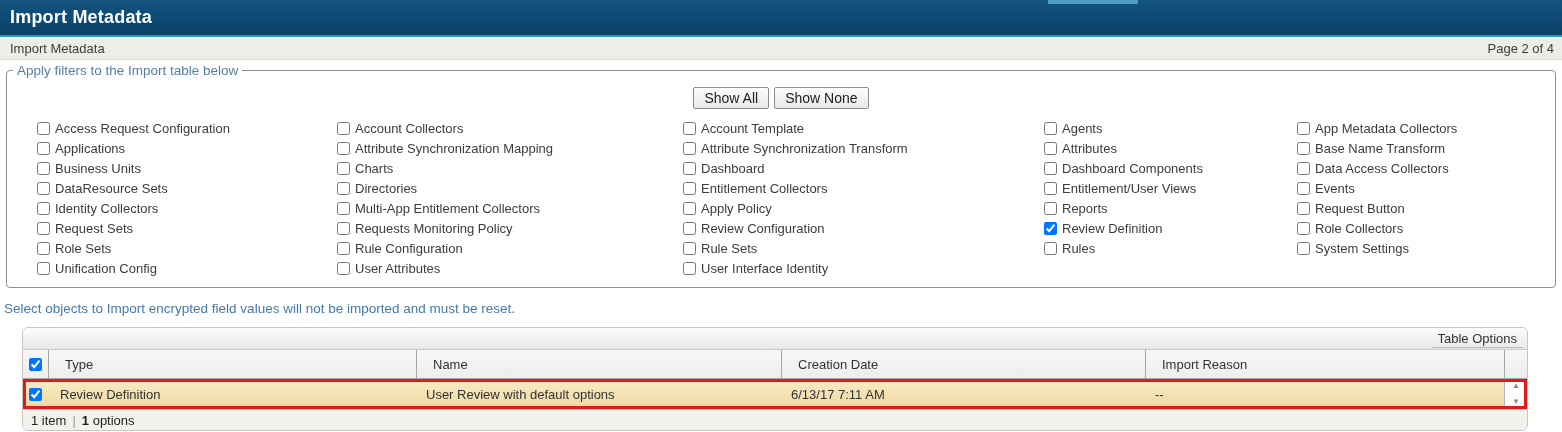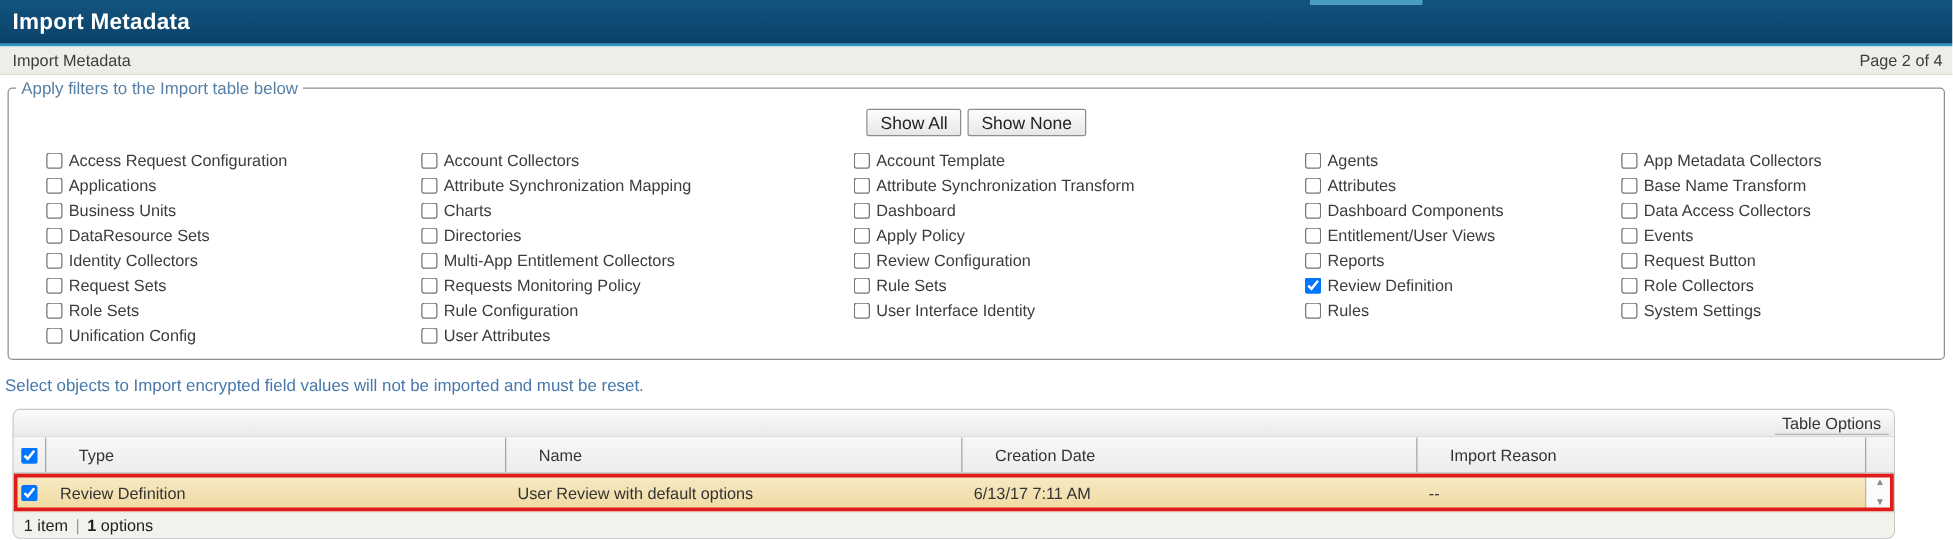--- a/index.html
+++ b/index.html
@@ -27,30 +27,30 @@
     padding: 2px 10px 3px 10px; height: 22px; cursor: pointer; }
   .filter-grid { display: grid; grid-template-columns: 300px 346px 361px 253px 1fr;
     padding-left: 30px; margin-top: 9px; }
   .filter-item { display: flex; align-items: center; height: 20px; font-size: 13px; color: #3c3c3c; cursor: default; }
   .filter-item input { width: 13px; height: 13px; margin-right: 5px; }
 
   
   .instruction { margin: 13px 0 0 4px; font-size: 13.5px; color: #4878ab; }
 
   
-  .import-table { margin: 11px 0 0 10px; width: 1506px; border: 1px solid #c6c6c6;
+  .import-table { margin: 11px 0 0 22px; width: 1506px; border: 1px solid #c6c6c6;
     border-radius: 6px; background: #fff; }
   .table-options-bar { height: 22px; background: linear-gradient(#fcfcfc, #e9e9e7);
     border-bottom: 1px solid #c9c9c9; border-radius: 5px 5px 0 0;
     display: flex; justify-content: flex-end; align-items: center; }
   .table-options { font-size: 13px; color: #333; padding: 2px 6px 1px 6px; margin-right: 4px;
     border-bottom: 1px solid #b5b5b5; cursor: pointer; }
   .tgrid { display: grid; grid-template-columns: 25px 368px 365px 364px 1fr 23px; align-items: stretch; }
   .thead { height: 29px; background: linear-gradient(#f7f7f7, #ededeb); border-bottom: 1px solid #a8a8a8; }
-  .thead .cell { display: flex; align-items: center; font-size: 13px; color: #333; padding-left: 26px; }
+  .thead .cell { display: flex; align-items: center; font-size: 13px; color: #333; padding-left: 16px; }
   .thead .cell + .cell { border-left: 1px solid #a5a5a5; }
   .cell-check { justify-content: center; padding-left: 0 !important; }
   .cell-check input { width: 13px; height: 13px; }
   .tbody { position: relative; }
   .data-row { height: 30px; background: linear-gradient(#f8ebc6, #efd9a1); }
   .data-row .cell { display: flex; align-items: center; font-size: 13px; color: #333; padding-left: 10px; }
   .data-row .cell-type { padding-left: 12px; }
   .scroll-cell { display: flex; flex-direction: column; justify-content: space-between; align-items: center;
     border-left: 1px solid #b5b5b5; background: #fbfbfb; padding: 3px 0; }
   .scroll-arrow { font-size: 8px; line-height: 8px; color: #8a8a8a; cursor: pointer; }
@@ -157,20 +157,24 @@
         <label class="filter-item">
           <input type="checkbox" style="">
           <span>Attribute Synchronization Transform</span>
         </label>
         <label class="filter-item">
           <input type="checkbox" style="">
           <span>Dashboard</span>
         </label>
         <label class="filter-item">
           <input type="checkbox" style="">
+          <span>Entitlement Collectors</span>
+        </label>
+        <label class="filter-item">
+          <input type="checkbox" style="">
           <span>Apply Policy</span>
         </label>
         <label class="filter-item">
           <input type="checkbox" style="">
           <span>Review Configuration</span>
         </label>
         <label class="filter-item">
           <input type="checkbox" style="">
           <span>Rule Sets</span>
         </label>

